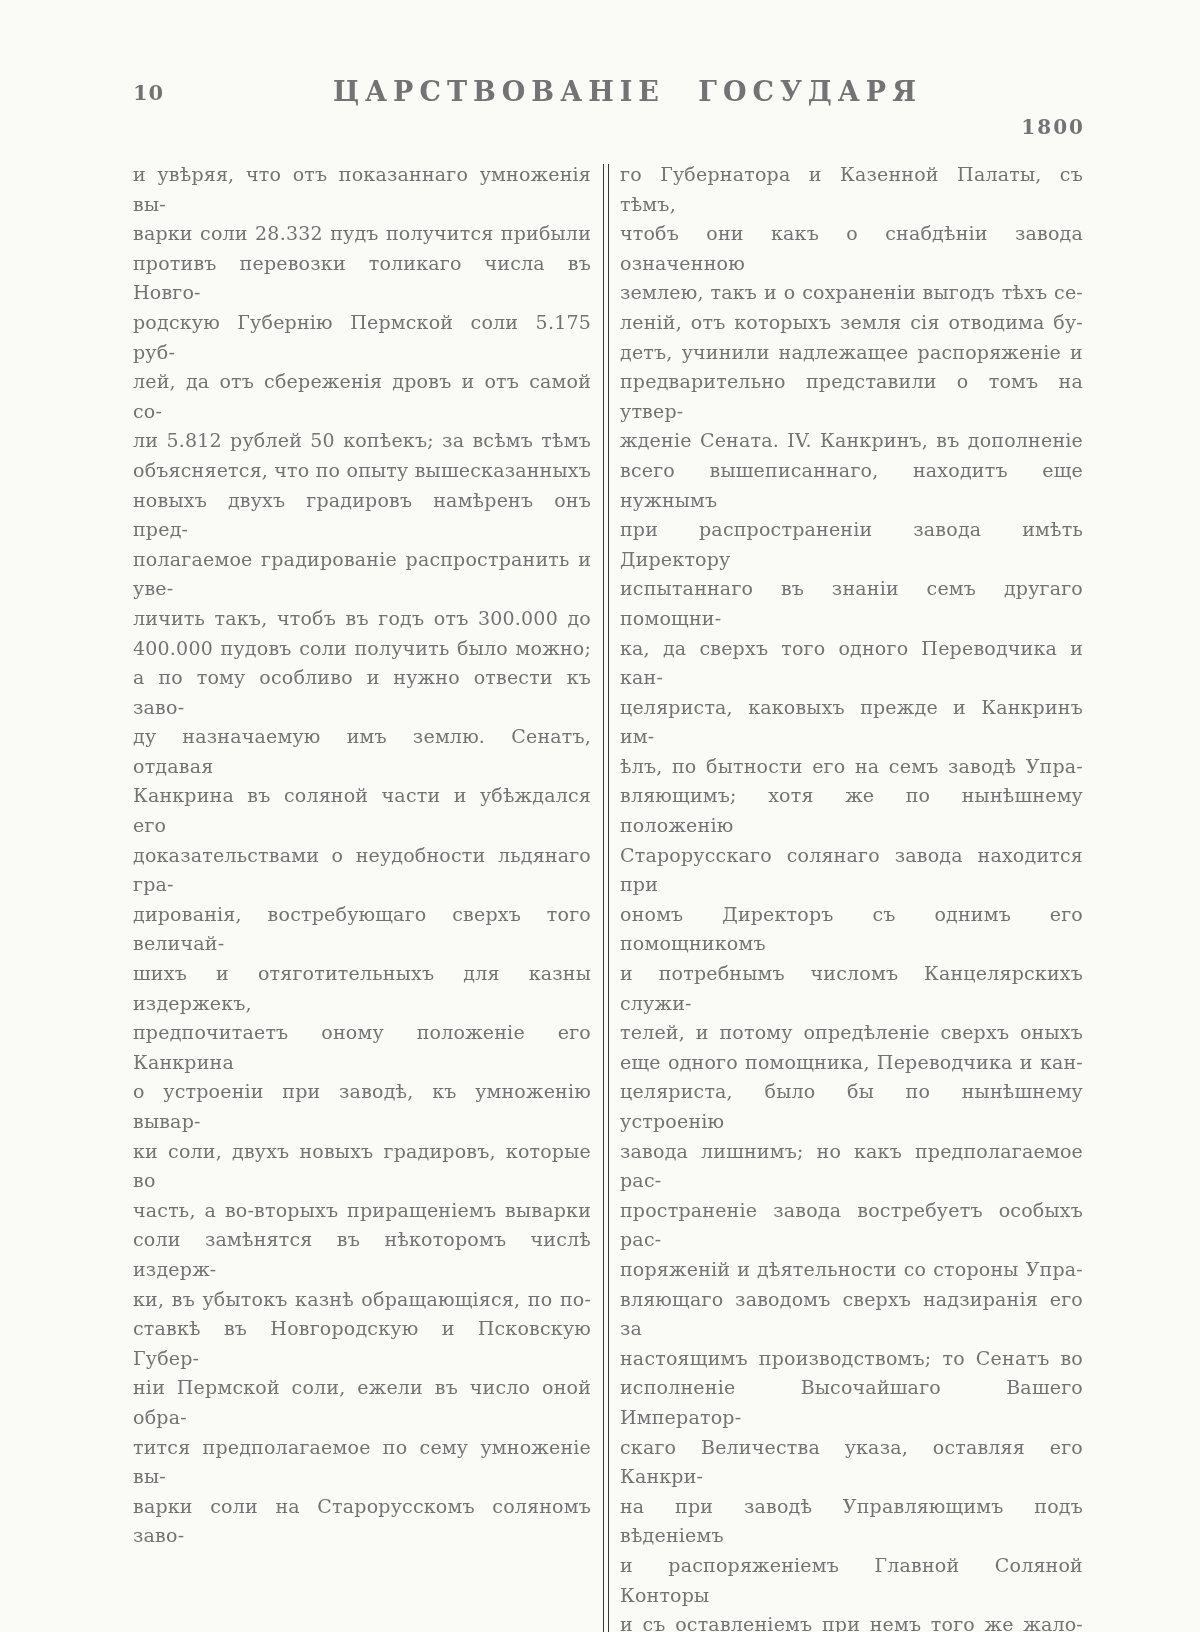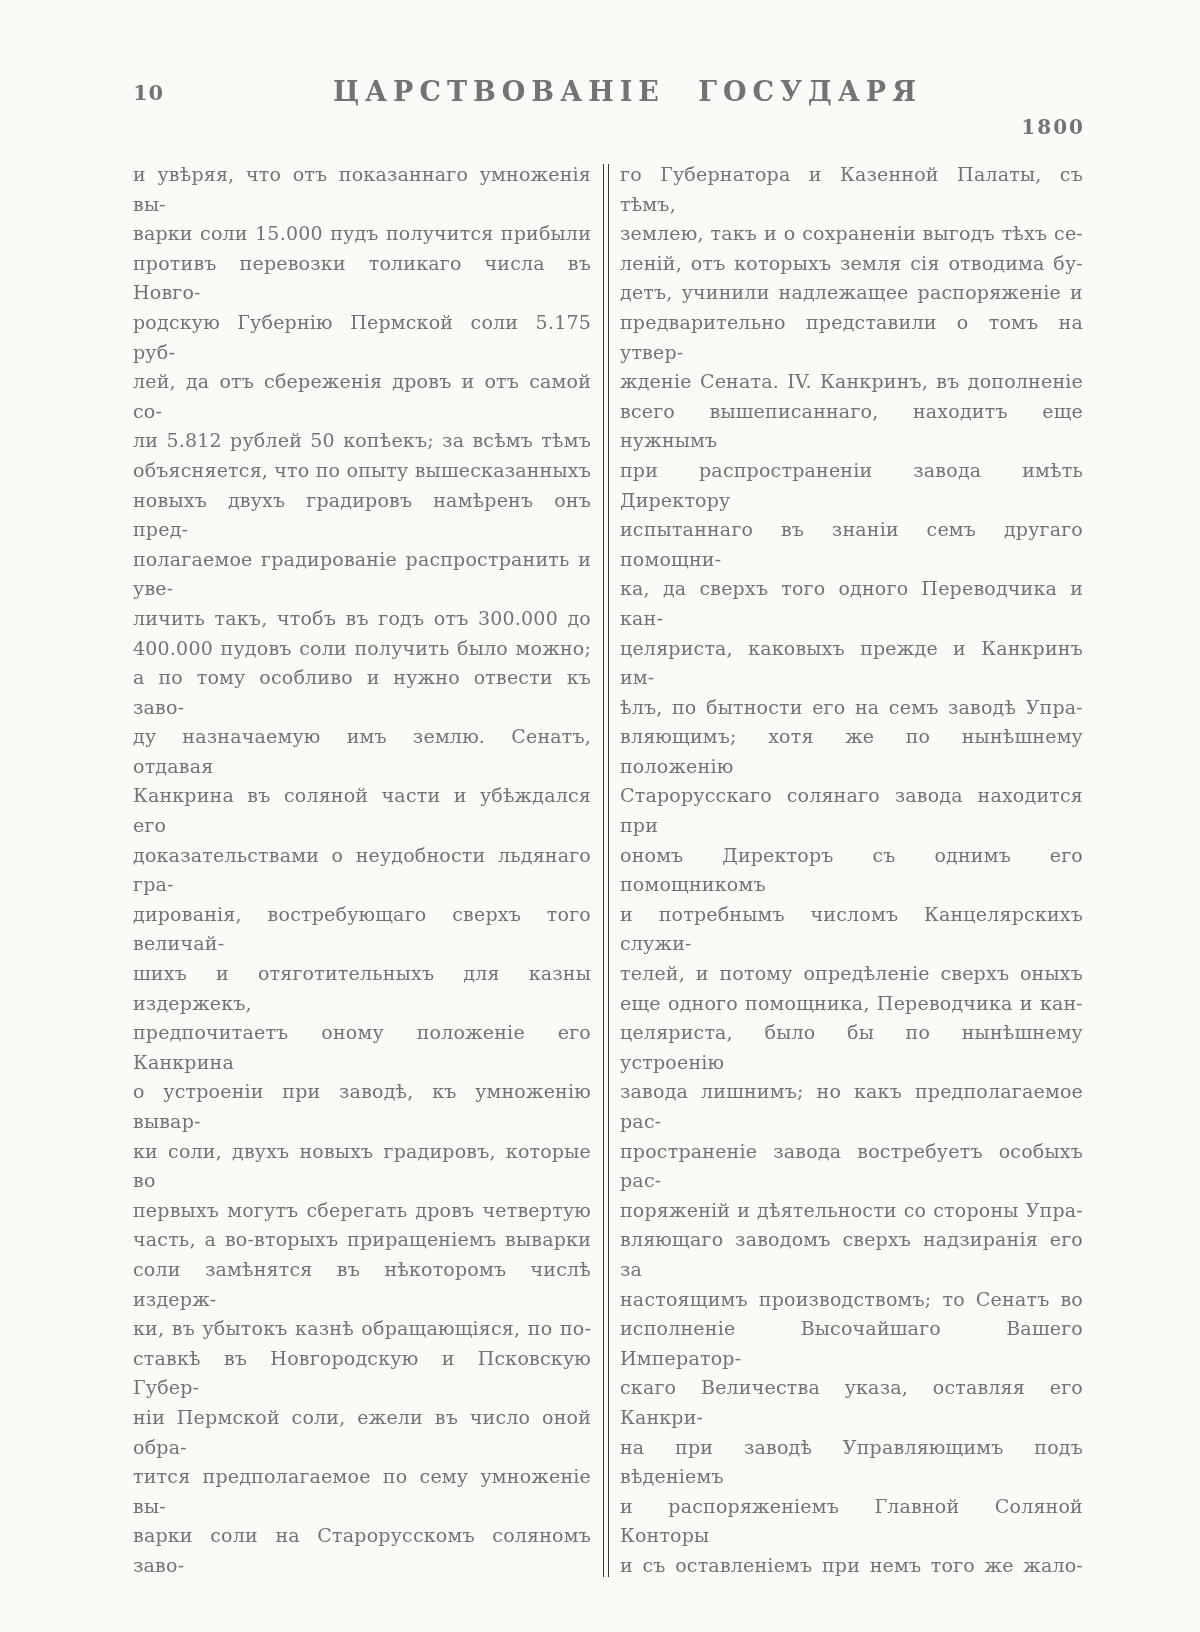--- a/index.html
+++ b/index.html
@@ -75,53 +75,53 @@
 
   <div class="pagenum">10</div>
 
   <div class="header-title">ЦАРСТВОВАНІЕ ГОСУДАРЯ</div>
 
   <div class="year-heading">1800</div>
 
   <div class="columns">
     <div class="col col-left">
         <div class="line">и увѣряя, что отъ показаннаго умноженія вы-</div>
-        <div class="line">варки соли 15.000 пудъ получится прибыли</div>
+        <div class="line">варки соли 28.332 пудъ получится прибыли</div>
         <div class="line">противъ перевозки толикаго числа въ Новго-</div>
         <div class="line">родскую Губернію Пермской соли 5.175 руб-</div>
         <div class="line">лей, да отъ сбереженія дровъ и отъ самой со-</div>
         <div class="line">ли 5.812 рублей 50 копѣекъ; за всѣмъ тѣмъ</div>
         <div class="line">объясняется, что по опыту вышесказанныхъ</div>
         <div class="line">новыхъ двухъ градировъ намѣренъ онъ пред-</div>
         <div class="line">полагаемое градированіе распространить и уве-</div>
         <div class="line">личить такъ, чтобъ въ годъ отъ 300.000 до</div>
         <div class="line">400.000 пудовъ соли получить было можно;</div>
         <div class="line">а по тому особливо и нужно отвести къ заво-</div>
         <div class="line">ду назначаемую имъ землю. Сенатъ, отдавая</div>
         <div class="line">Канкрина въ соляной части и убѣждался его</div>
         <div class="line">доказательствами о неудобности льдянаго гра-</div>
         <div class="line">дированія, востребующаго сверхъ того величай-</div>
         <div class="line">шихъ и отяготительныхъ для казны издержекъ,</div>
         <div class="line">предпочитаетъ оному положеніе его Канкрина</div>
         <div class="line">о устроеніи при заводѣ, къ умноженію вывар-</div>
         <div class="line">ки соли, двухъ новыхъ градировъ, которые во</div>
-        <div class="line">первыхъ могутъ сберегать дровъ четвертую</div>
         <div class="line">часть, а во-вторыхъ приращеніемъ выварки</div>
         <div class="line">соли замѣнятся въ нѣкоторомъ числѣ издерж-</div>
         <div class="line">ки, въ убытокъ казнѣ обращающіяся, по по-</div>
         <div class="line">ставкѣ въ Новгородскую и Псковскую Губер-</div>
         <div class="line">ніи Пермской соли, ежели въ число оной обра-</div>
         <div class="line">тится предполагаемое по сему умноженіе вы-</div>
         <div class="line">варки соли на Старорусскомъ соляномъ заво-</div>
       </div>
 
     <div class="divider"></div>
 
     <div class="col col-right">
         <div class="line">го Губернатора и Казенной Палаты, съ тѣмъ,</div>
+        <div class="line">чтобъ они какъ о снабдѣніи завода означенною</div>
         <div class="line">землею, такъ и о сохраненіи выгодъ тѣхъ се-</div>
         <div class="line">леній, отъ которыхъ земля сія отводима бу-</div>
         <div class="line">детъ, учинили надлежащее распоряженіе и</div>
         <div class="line">предварительно представили о томъ на утвер-</div>
         <div class="line">жденіе Сената. IV. Канкринъ, въ дополненіе</div>
         <div class="line">всего вышеписаннаго, находитъ еще нужнымъ</div>
         <div class="line">при распространеніи завода имѣть Директору</div>
         <div class="line">испытаннаго въ знаніи семъ другаго помощни-</div>
         <div class="line">ка, да сверхъ того одного Переводчика и кан-</div>
         <div class="line">целяриста, каковыхъ прежде и Канкринъ им-</div>

